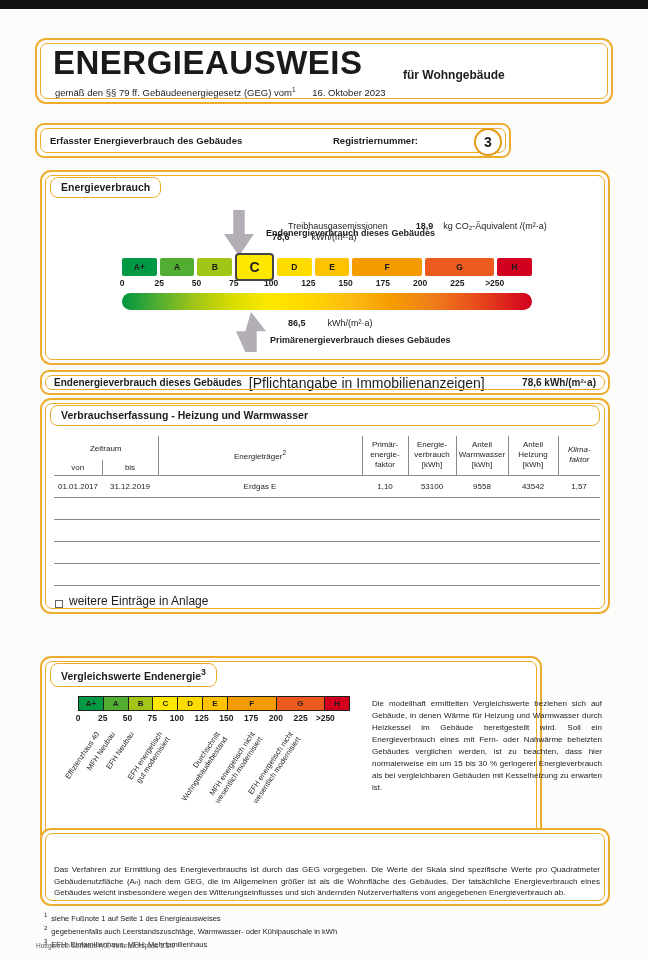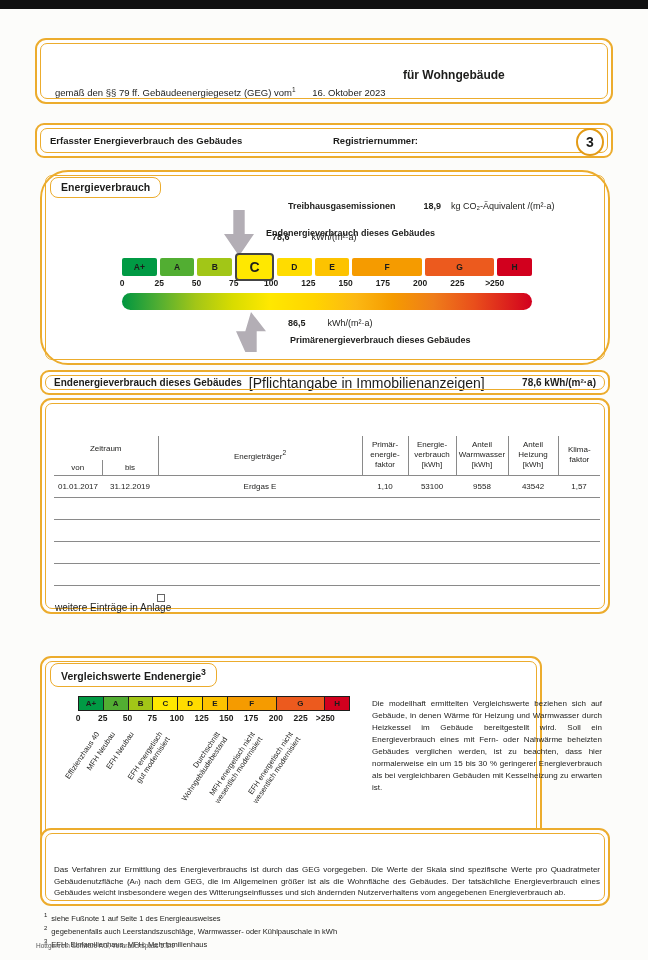--- a/index.html
+++ b/index.html
@@ -17,38 +17,38 @@
 
   
   .header{left:35px;top:38px;width:578px;height:66px;}
   .h-title{position:absolute;left:16px;top:4px;font-size:33px;font-weight:bold;letter-spacing:.5px;color:#1a1a1a;}
   .h-sub{position:absolute;left:366px;top:28px;font-size:12px;font-weight:bold;}
   .h-law{position:absolute;left:18px;top:46px;font-size:9.5px;}
   .h-law sup{font-size:6.5px;}
   .h-date{margin-left:14px;}
 
   
-  .regbar{left:35px;top:123px;width:578px;height:35px;}
+  .regbar{left:35px;top:123px;width:476px;height:35px;}
   .reg-label{position:absolute;left:13px;top:10px;font-size:9.5px;font-weight:bold;}
   .reg-num-label{position:absolute;left:296px;top:10px;font-size:9.5px;font-weight:bold;}
   .reg-num-box{position:absolute;left:392px;top:5px;width:136px;height:24px;border:1.5px solid #ECAC2D;border-radius:6px;display:flex;align-items:center;justify-content:center;font-size:9.5px;background:#fff;z-index:2;}
   .page-badge{position:absolute;right:7px;top:3px;width:28px;height:28px;border:2.5px solid #E39B16;border-radius:50%;display:flex;align-items:center;justify-content:center;font-size:14px;font-weight:bold;background:#fff;z-index:2;}
 
   
-  .consumption{left:40px;top:170px;width:570px;height:195px;border-radius:28px;}
+  .consumption{left:40px;top:170px;width:570px;height:195px;}
   .ghg{position:absolute;left:246px;top:29px;display:flex;align-items:baseline;font-size:9px;}
-  .ghg .lab{font-weight:bold;}
+  .ghg .lab{font-weight:normal;margin-top:20px;}
   .ghg .val{font-weight:bold;margin:0 10px 0 28px;}
   .lblb{position:absolute;font-size:9px;font-weight:bold;}
   .valrow{position:absolute;font-size:9px;display:flex;align-items:baseline;}
   .valrow .v{font-weight:bold;margin-right:22px;}
   .end-label{left:224px;top:56px;}
   .end-val{left:230px;top:60px;text-align:right;}
   .prim-val{left:246px;top:146px;}
-  .prim-label{left:248px;top:163px;}
+  .prim-label{left:228px;top:163px;}
 
   .arrow-down,.arrow-up{position:absolute;background:#b3aeb5;}
   .arrow-down{left:182px;top:38px;width:30px;height:46px;clip-path:polygon(31% 0,69% 0,69% 52%,100% 52%,50% 100%,0 52%,31% 52%);}
   .arrow-up{left:194px;top:140px;width:30px;height:40px;clip-path:polygon(50% 0,100% 48%,69% 48%,69% 100%,31% 100%,0 48%,31% 48%);}
 
   .scalewrap{position:absolute;left:80px;top:86px;width:410px;}
   .band{display:flex;gap:3px;height:18px;}
   .band .seg{flex:1;display:flex;align-items:center;justify-content:center;font-size:8.5px;font-weight:bold;border-radius:2px;}
   .band .seg:nth-child(7),.band .seg:nth-child(8){flex:2;}
   .band .seg:nth-child(4){position:relative;top:-5px;height:28px;border:2px solid #444;font-size:14px;border-radius:4px;z-index:1;}
@@ -61,27 +61,27 @@
   
   .endbar{left:40px;top:370px;width:570px;height:25px;display:flex;align-items:center;padding:0 12px;}
   .endbar .t1{font-size:10px;font-weight:bold;}
   .endbar .t2{font-size:14px;margin-left:7px;}
   .endbar .t3{font-size:10px;font-weight:bold;margin-left:auto;}
 
   
   .verbrauch{left:40px;top:398px;width:570px;height:216px;}
   .vtab{position:absolute;left:12px;top:36px;width:546px;border-collapse:collapse;font-size:8px;}
   .vtab th{font-weight:normal;text-align:center;vertical-align:middle;border-right:1px solid #8a8a8a;padding:2px;}
-  .vtab thead tr:first-child th:last-child{border-right:none;}
+  .vtab thead tr:first-child th:last-child{border-right:none;font-style:italic;}
   .vtab thead th[rowspan]{border-bottom:1px solid #8a8a8a;}
   .vtab .th-von,.vtab .th-bis{border-bottom:1px solid #8a8a8a;height:15px;}
   .vtab .th-zeit{height:24px;}
   .vtab .pre{white-space:pre-line;line-height:1.25;}
   .vtab td{height:22px;border-bottom:1px solid #8a8a8a;text-align:center;padding:0 2px;}
-  .cbxrow{position:absolute;left:13px;top:194px;font-size:10px;display:flex;align-items:flex-end;flex-direction:column;}
+  .cbxrow{position:absolute;left:13px;top:194px;font-size:12px;display:flex;align-items:flex-end;}
   .cbx{display:inline-block;width:8px;height:8px;border:1px solid #666;margin-right:6px;background:#fff;}
 
   
   .comparison{left:40px;top:656px;width:502px;height:188px;}
   .scale2{position:absolute;left:36px;top:38px;width:272px;}
   .band2{display:flex;height:15px;}
   .band2 .seg{flex:1;border:1px solid #1d1d1b;margin-left:-1px;display:flex;align-items:center;justify-content:center;font-size:8px;font-weight:bold;}
   .band2 .seg:first-child{margin-left:0;}
   .band2 .seg:nth-child(7),.band2 .seg:nth-child(8){flex:2;}
   .markers{position:absolute;left:36px;top:72px;width:272px;height:112px;}
@@ -99,20 +99,21 @@
   .footnotes sup{font-size:6px;margin-right:4px;}
   .docfooter{position:absolute;left:36px;top:942px;font-size:6.5px;color:#555;}
 </style>
 </head>
 <body>
 
 <div class="sheet">
   <div class="topstrip"></div>
 
   <section class="box header">
+    <div class="h-title">ENERGIEAUSWEIS</div>
     <div class="h-sub">für Wohngebäude</div>
     <div class="h-law">
       <span>gemäß den §§ 79 ff. Gebäudeenergiegesetz (GEG) vom</span><sup>1</sup>
       <span class="h-date">16. Oktober 2023</span>
     </div>
   </section>
 
   <section class="bar regbar">
     <span class="reg-label">Erfasster Energieverbrauch des Gebäudes</span>
     <span class="reg-num-label">Registriernummer:</span>
@@ -171,20 +172,21 @@
     <div class="lblb prim-label">Primärenergieverbrauch dieses Gebäudes</div>
   </section>
 
   <section class="bar endbar">
     <span class="t1">Endenergieverbrauch dieses Gebäudes</span>
     <span class="t2">[Pflichtangabe in Immobilienanzeigen]</span>
     <span class="t3">78,6 kWh/(m²·a)</span>
   </section>
 
   <section class="box verbrauch">
+    <div class="sec-title wide">Verbrauchserfassung - Heizung und Warmwasser</div>
     <table class="vtab">
       <colgroup>
         <col style="width:48px">
           <col style="width:56px">
           <col style="width:204px">
           <col style="width:46px">
         <col style="width:48px">
           <col style="width:52px">
           <col style="width:50px">
           <col style="width:42px">

